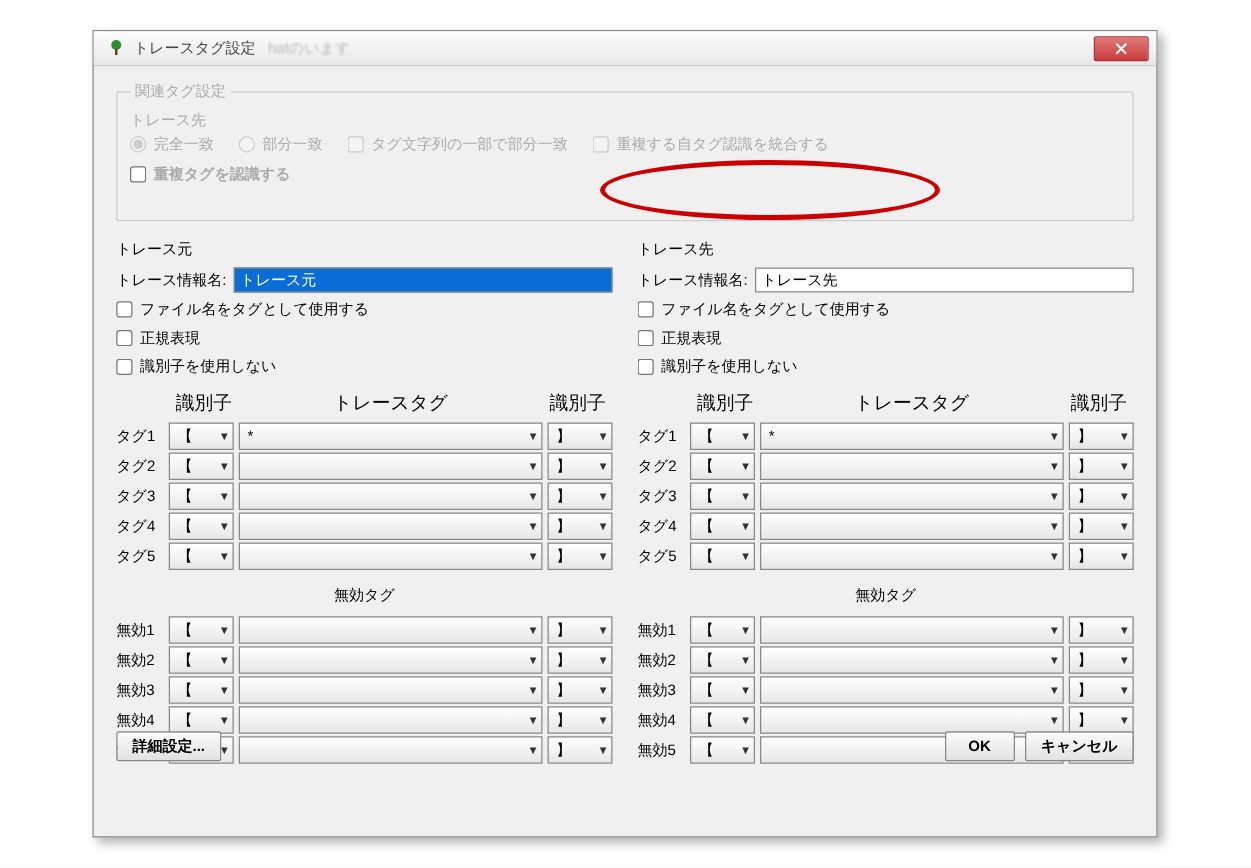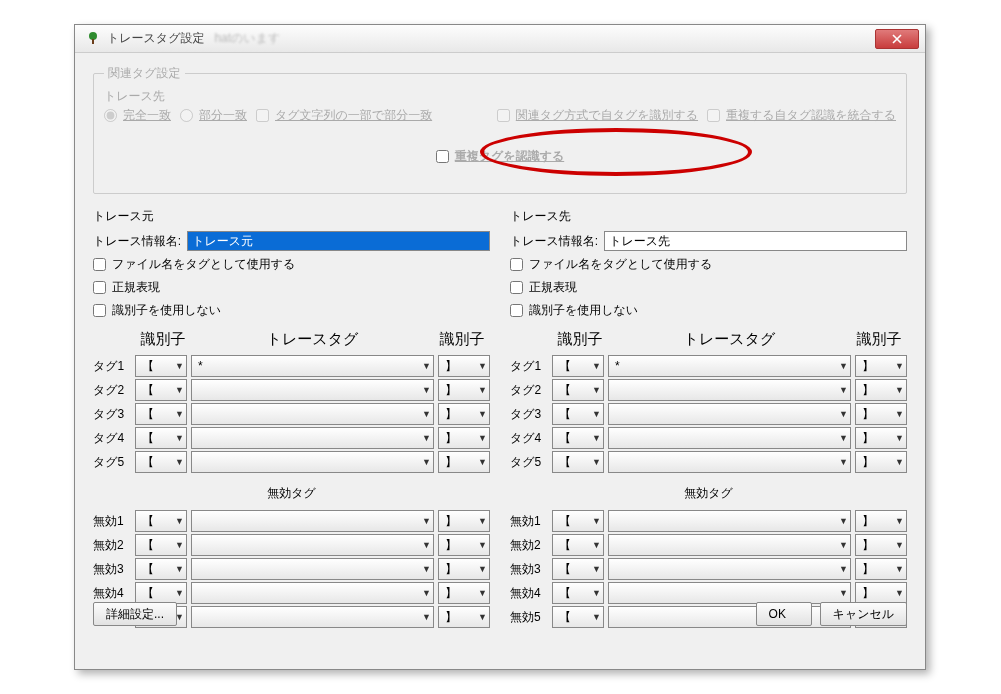--- a/index.html
+++ b/index.html
@@ -14,21 +14,21 @@
   .close-btn { width: 44px; height: 20px; background: linear-gradient(#e07a7a,#c83c3c); border: 1px solid #a33; border-radius: 2px; display: flex; align-items: center; justify-content: center; margin-right: 2px; }
   .close-btn svg { width: 10px; height: 10px; }
 
   .content { padding: 12px 18px 10px 18px; position: relative; }
 
   fieldset { border: 1px solid #ccc; border-radius: 2px; padding: 6px 10px 26px 10px; margin: 0 0 10px 0; }
   legend { color: #999; padding: 0 4px; }
 
   .disabled, .disabled * { color: #aaa !important; }
 
-  .row { display: flex; align-items: center; gap: 9px; margin: 2px 0; flex-wrap: wrap; text-decoration: underline; }
+  .row { display: flex; align-items: center; gap: 20px; margin: 2px 0; flex-wrap: wrap; }
   .row label { display: inline-flex; align-items: center; gap: 4px; }
 
   input[type=radio], input[type=checkbox] { margin: 0 2px 0 0; }
 
   .panels { display: flex; gap: 20px; }
   .panel { flex: 1; display: flex; flex-direction: column; gap: 4px; }
 
   .panel-title { margin: 4px 0 2px 0; }
 
   .info-row { display: flex; align-items: center; gap: 6px; }
@@ -48,21 +48,21 @@
   .grid-row .rlab { width: 38px; text-align: left; }
   .combo { position: relative; height: 22px; border: 1px solid #888; background: linear-gradient(#fff,#e7e7e7); display: flex; align-items: center; justify-content: space-between; padding: 0 2px 0 6px; }
   .combo .val { white-space: nowrap; overflow: hidden; }
   .combo .arrow { color: #333; font-size: 9px; }
   .id-combo { width: 52px; }
   .tag-combo { flex: 1; }
 
   .section-label { text-align: center; margin: 6px 0 2px 0; }
 
   .bottom-bar { position: absolute; left: 18px; right: 18px; bottom: 14px; display: flex; align-items: center; gap: 8px; }
-  .btn { height: 24px; border: 1px solid #888; background: linear-gradient(#fcfcfc,#e2e2e2); border-radius: 2px; padding: 0 12px; display: inline-flex; align-items: center; justify-content: flex-start; min-width: 64px; }
+  .btn { height: 24px; border: 1px solid #888; background: linear-gradient(#fcfcfc,#e2e2e2); border-radius: 2px; padding: 0 12px; display: inline-flex; align-items: center; justify-content: center; min-width: 64px; font-weight: bold; }
   .btn.small { min-width: 56px; }
 
   
   .ellipse { position: absolute; border: 4px solid #c00; border-radius: 50%; pointer-events: none; }
 
   
   .callout { position: absolute; width: 260px; }
   .callout .box { background: #1a2f82; color: #fff; padding: 14px 16px; text-align: center; font-size: 16px; font-weight: bold; border: 1px solid #0d1c55; box-shadow: 2px 2px 4px rgba(0,0,0,0.3); line-height: 1.6; }
   .callout .pointer { position: absolute; }
 </style>
@@ -97,30 +97,26 @@
               <span>完全一致</span>
             </label>
           <label>
               <input type="radio" disabled="" style="">
               <span>部分一致</span>
             </label>
           <label>
               <input type="checkbox" disabled="" style="">
               <span>タグ文字列の一部で部分一致</span>
             </label>
-          <label style="margin-left:auto;">
-              <input type="checkbox" disabled="" style="">
-              <span>関連タグ方式で自タグを識別する</span>
-            </label>
           <label>
               <input type="checkbox" disabled="" style="">
               <span>重複する自タグ認識を統合する</span>
             </label>
         </div>
-        <div class="row" style="justify-content:center; margin-top:24px;">
+        <div class="row" style="margin-top:7px;">
           <label style="color:#000 !important; font-weight:bold;">
             <input type="checkbox" style="">
             <span style="color:#000;">重複タグを認識する</span>
           </label>
         </div>
       </fieldset>
 
       <div class="panels">
 
         <div class="panel">

